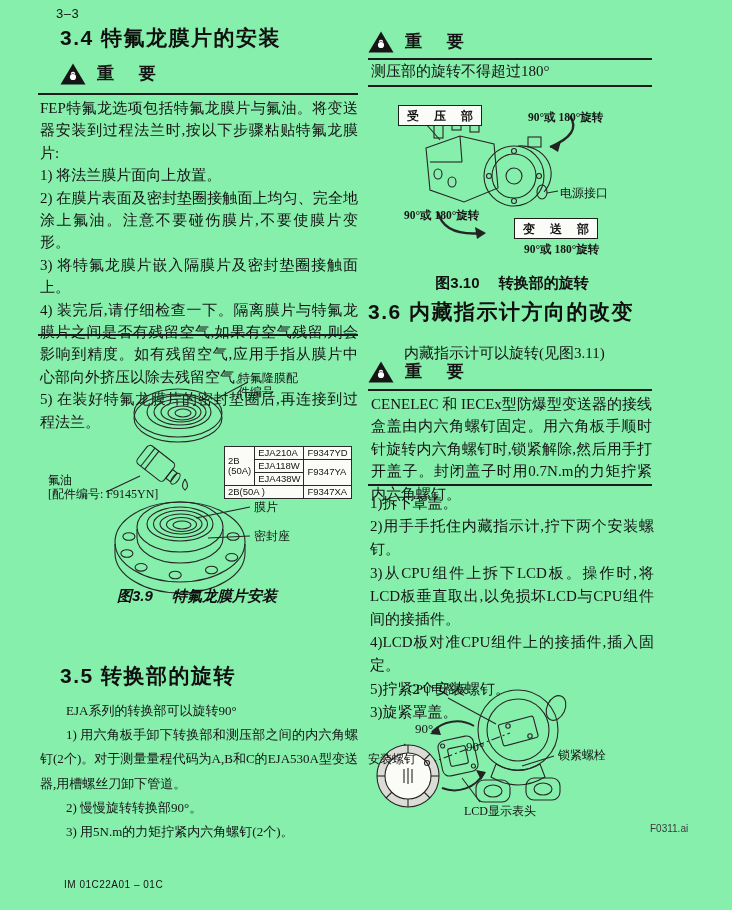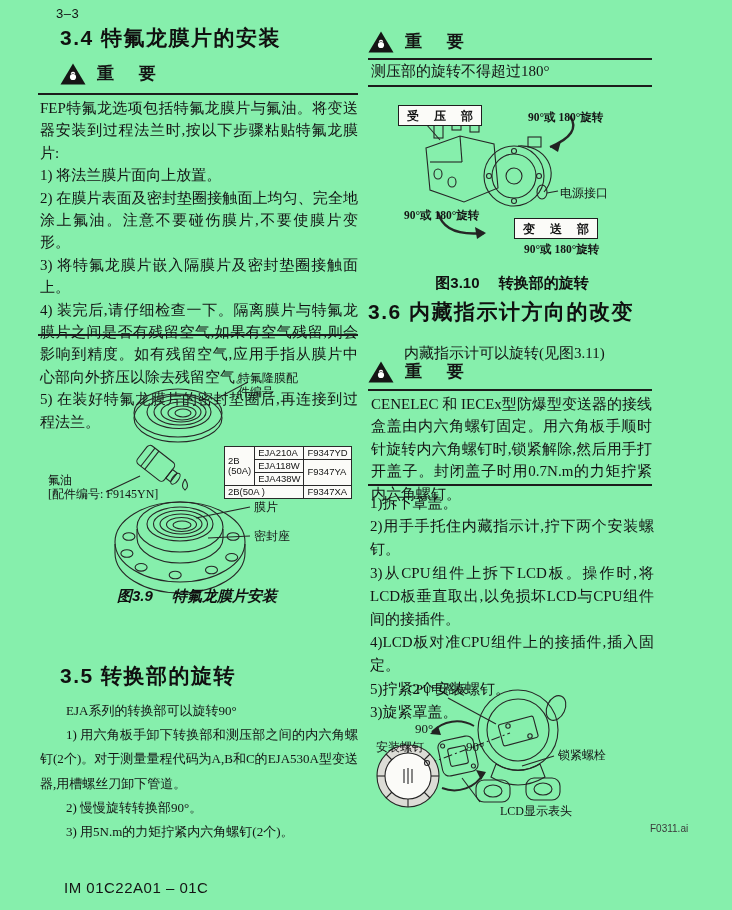--- a/index.html
+++ b/index.html
@@ -26,21 +26,21 @@
   .fig-label{position:absolute;font:12px/14px "Liberation Serif", serif;white-space:pre-line;color:#141414;}
   .fig-label.bold{font-weight:bold;font-size:11.5px;}
   .deg{position:absolute;font:13px/13px "Liberation Serif", serif;}
   .boxed{position:absolute;border:1.6px solid #1f1f1f;background:#fbfbf8;
     font:bold 12px/12px "Liberation Serif", serif;letter-spacing:6px;padding:4px 2px 3px 8px;}
   .caption{position:absolute;text-align:center;
     font-family:"Liberation Sans", sans-serif;font-weight:bold;font-size:15px;color:#101010;}
   table.parts{border-collapse:collapse;background:#fbfbf8;
     font-family:"Liberation Sans", sans-serif;font-size:9.5px;color:#141414;}
   table.parts td{border:1.2px solid #2a2a2a;padding:0 3px;height:12px;line-height:10.5px;white-space:pre-line;}
-  .footer{font-family:"Liberation Sans", sans-serif;font-size:15px;letter-spacing:.5px;}
+  .footer{font-family:"Liberation Sans", sans-serif;font-size:10px;letter-spacing:.5px;}
   .filetag{position:absolute;font:10px/10px "Liberation Sans", sans-serif;color:#3a3a3a;padding-left:42px;}
   .intro{font-size:15px;margin:12px;}
 </style>
 </head>
 <body>
 
 <div class="page">
 
   <div class="abs pagenum" style="left:56px;top:6px;">3–3</div>
 
@@ -274,23 +274,23 @@
           <circle cx="103" cy="93" r="2"></circle>
       </g>
       <circle cx="59" cy="87" r="2.5"></circle>
 
       <path d="M64,56 A34,34 0 0 1 106,50" stroke-width="2"></path>
       <polygon points="62,58 70,50 73,59" fill="#222" stroke="none"></polygon>
       <path d="M74,112 A34,34 0 0 0 116,97" stroke-width="2"></path>
       <polygon points="118,96 108,94 113,104" fill="#222" stroke="none"></polygon>
     </svg>
     <span class="fig-label" style="left:40px;top:6px;">CPU电路板</span>
-    <span class="fig-label" style="left:0px;top:64px;margin-left:8px;">安装螺钉</span>
+    <span class="fig-label" style="left:0px;top:76px;">安装螺钉</span>
     <span class="deg" style="left:47px;top:46px;">90°</span>
     <span class="deg" style="left:98px;top:64px;">90°</span>
     <span class="fig-label" style="left:190px;top:72px;">锁紧螺栓</span>
-    <span class="fig-label" style="left:96px;top:128px;margin-left:36px;">LCD显示表头</span>
+    <span class="fig-label" style="left:96px;top:128px;">LCD显示表头</span>
     <span class="filetag" style="left:240px;top:148px;">F0311.ai</span>
   </div>
 
   <div class="abs footer" style="left:64px;top:879px;">IM 01C22A01 – 01C</div>
 
 </div>
 
 </body></html>

